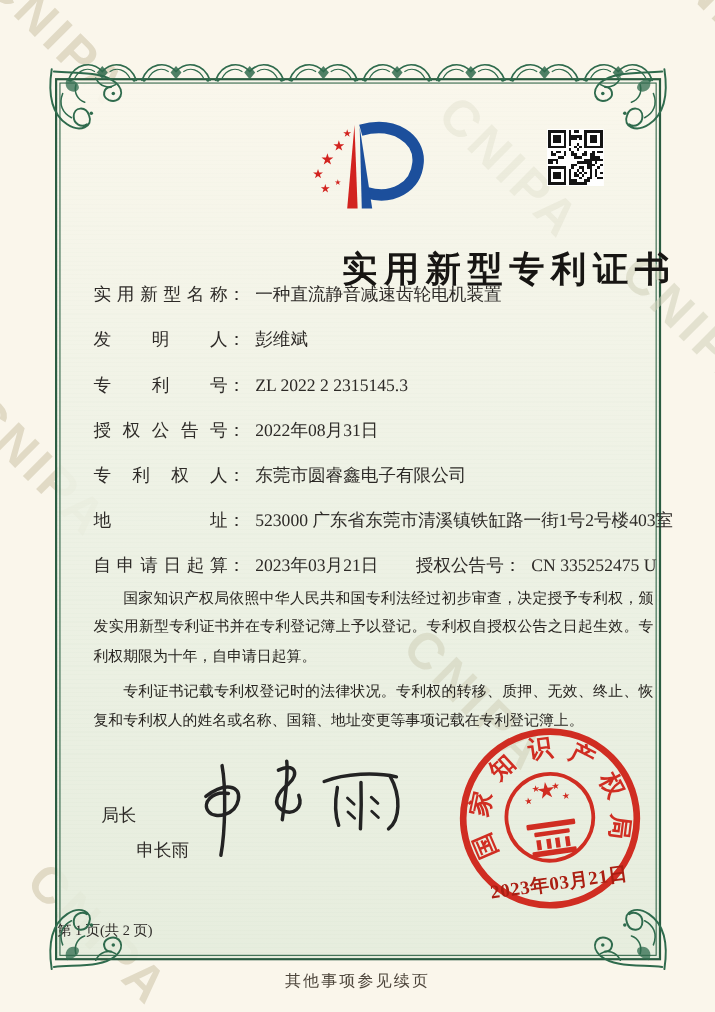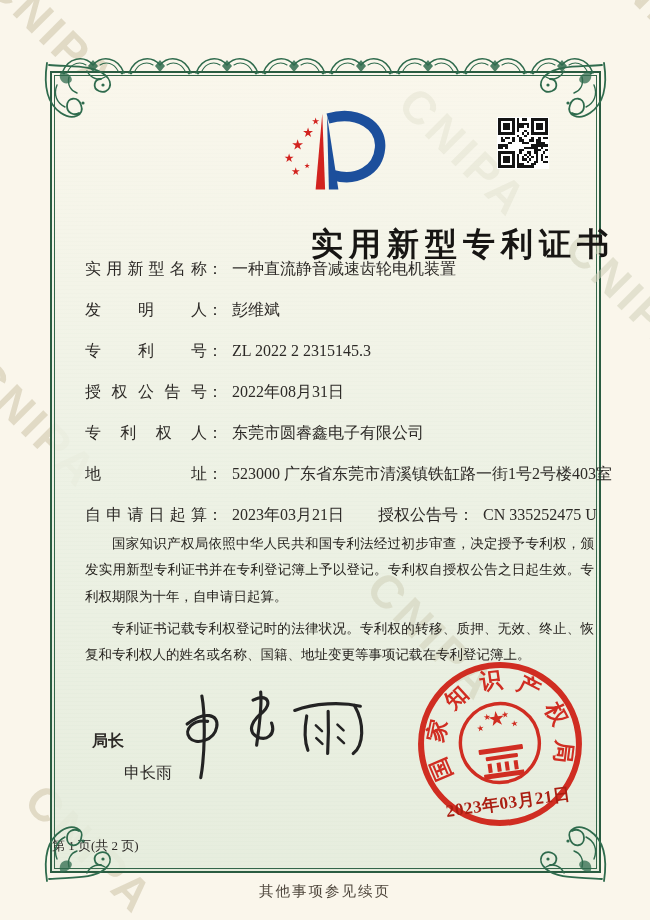--- a/index.html
+++ b/index.html
@@ -40,21 +40,21 @@
   .fvalue{flex:none;}
   .pair2{margin-left:34px;display:flex;}
   .pair2 .flabel{width:auto;text-align:left;text-align-last:auto;}
 
   .paras{position:absolute;left:33px;top:458px;width:509px;z-index:2;font-size:13.5px;
          line-height:1.95;color:#26231f;text-align:justify;}
   .paras p{margin:0 0 6px 0;text-indent:2em;}
 
   .sig-svg{position:absolute;left:108px;top:610px;width:216px;height:100px;z-index:2;}
   .signer-title{position:absolute;left:40px;top:658px;z-index:2;font-family:"Liberation Sans","DejaVu Sans",sans-serif;
-                font-size:16px;font-weight:700;color:#2e2b28;}
+                font-size:16px;font-weight:400;color:#2e2b28;}
   .signer-name{position:absolute;left:40px;top:690px;z-index:2;font-family:"Liberation Sans","DejaVu Sans",sans-serif;
                font-size:16px;font-weight:400;color:#2e2b28;margin-left:32px;}
 
   .seal{position:absolute;left:362px;top:585px;width:172px;height:172px;z-index:2;
         transform:rotate(-8deg);opacity:.95;}
   #seal-chars text{fill:#cf2318;font-size:22px;font-weight:700;text-anchor:middle;
                    font-family:"Liberation Serif",serif;}
   .seal-date{fill:#a81408;font-size:17px;font-weight:700;text-anchor:middle;letter-spacing:.5px;}
 
   .page-no{position:absolute;left:0;top:764px;width:100%;z-index:2;text-align:left;

